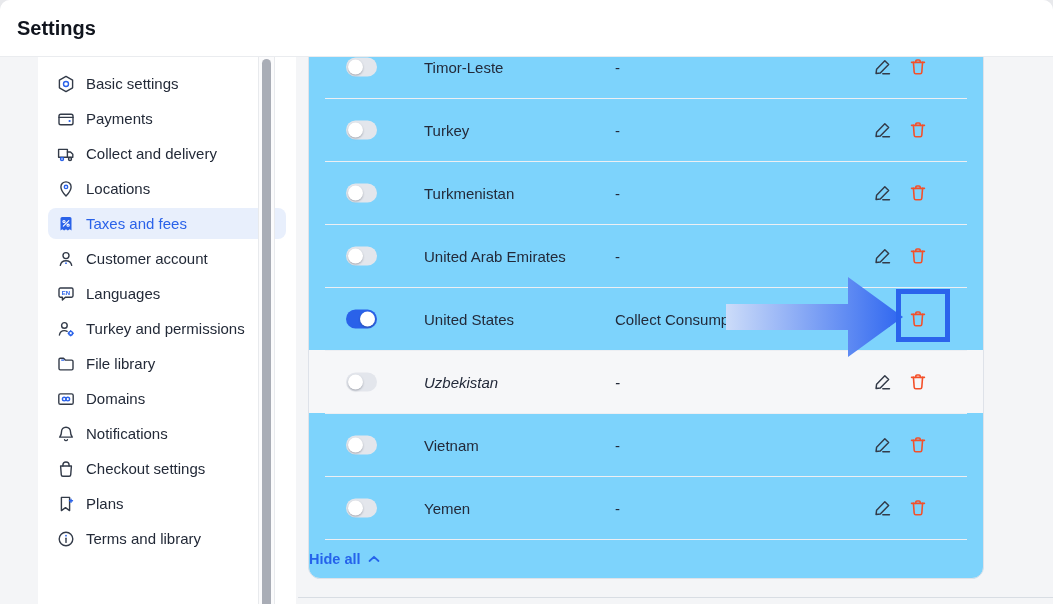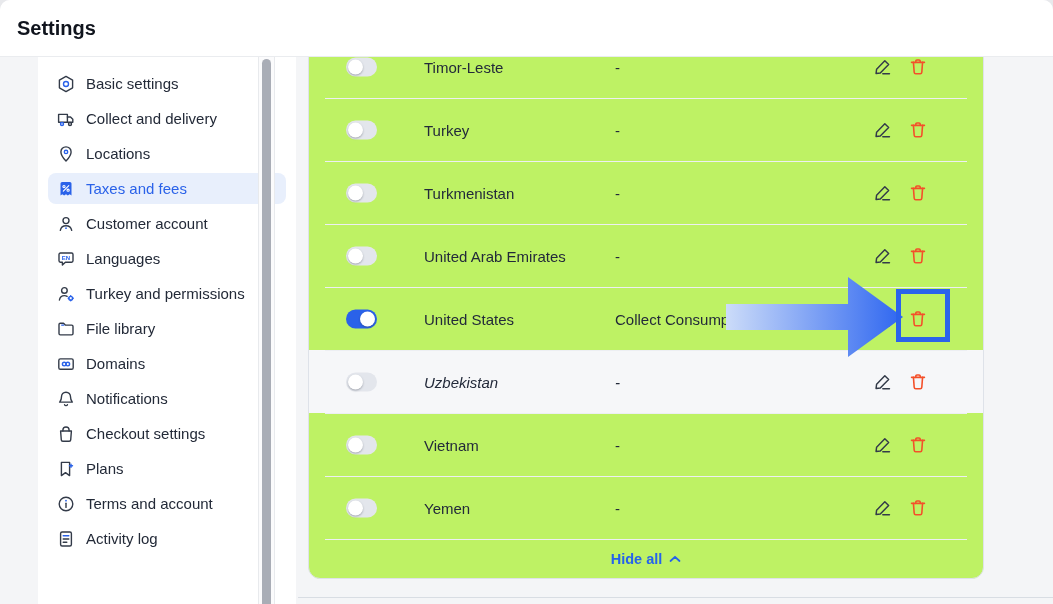--- a/index.html
+++ b/index.html
@@ -14,33 +14,33 @@
   .side-item .slabel{margin-left:10px;font-size:15px;color:#232a38;white-space:nowrap;}
   .side-item.active{background:#e8effc;}
   .side-item.active .slabel{color:#2a62e9;font-weight:400;}
   .si{stroke:#333b49;fill:none;stroke-width:1.4;stroke-linecap:round;stroke-linejoin:round;}
   .sib{stroke:#2a62e9;fill:none;stroke-width:1.4;stroke-linecap:round;stroke-linejoin:round;}
   
   .scroll-track{position:absolute;left:258px;top:57px;bottom:0;width:17px;background:#fbfbfc;border-left:1px solid #e8eaed;border-right:1px solid #e8eaed;box-sizing:border-box;z-index:21;overflow:hidden;}
   .scroll-thumb{position:absolute;left:3px;top:2px;width:9px;height:560px;background:#a9adb6;border-radius:5px;}
   
   .main{position:absolute;left:276px;top:57px;right:0;bottom:0;overflow:hidden;background:#f4f5f7;}
-  .card{position:absolute;left:32px;top:-23px;width:676px;height:545px;background:#bef264;border:1px solid #dee2e9;border-radius:12px;box-sizing:border-box;overflow:hidden;}
+  .card{position:absolute;left:32px;top:-23px;width:676px;height:545px;background:#7dd3fc;border:1px solid #dee2e9;border-radius:12px;box-sizing:border-box;overflow:hidden;}
   .row{position:relative;height:63px;}
   .row.shaded{background:#f6f7f9;font-style:italic;}
   .row + .row::before,.tfooter::before{content:"";position:absolute;left:16px;right:16px;top:0;height:1px;background:#edeff3;}
   .toggle{position:absolute;left:37px;top:50%;transform:translateY(-50%);width:31px;height:19px;border-radius:10px;background:#e3e6ec;cursor:pointer;}
   .toggle .knob{position:absolute;left:2px;top:2px;width:15px;height:15px;border-radius:50%;background:#fff;box-shadow:0 1px 2px rgba(40,45,60,.35);}
   .toggle.on{background:#2a62e9;}
   .toggle.on .knob{left:14px;}
   .country{position:absolute;left:115px;top:50%;transform:translateY(-50%);font-size:15px;color:#232a3a;white-space:nowrap;}
   .tax{position:absolute;left:306px;top:50%;transform:translateY(-50%);font-size:15px;color:#232a3a;white-space:nowrap;}
   .actions{position:absolute;right:56px;top:50%;transform:translateY(-50%);display:flex;align-items:center;gap:16px;}
   .iconbtn{border:none;background:transparent;padding:0;margin:0;width:19px;height:19px;display:flex;align-items:center;justify-content:center;cursor:pointer;}
-  .tfooter{position:relative;height:40px;display:flex;align-items:center;justify-content:center;}
+  .tfooter{position:relative;height:40px;display:flex;align-items:center;}
   .hideall{display:flex;align-items:center;gap:7px;color:#2563eb;font-size:14.5px;font-weight:600;cursor:pointer;text-decoration:none;}
   
   .arrow{position:absolute;left:417px;top:242px;width:177px;height:80px;z-index:5;pointer-events:none;}
   .hlbox{position:absolute;left:587px;top:254px;width:54px;height:53px;border:5px solid #2b63ec;box-sizing:border-box;z-index:6;pointer-events:none;}
   .next-line{position:absolute;left:22px;right:0;top:540px;height:1px;background:#d8dde3;}
 </style>
 </head>
 <body>
 
 <div class="app">
@@ -54,20 +54,30 @@
     <div class="side-item">
       <span class="sicon">
           <svg width="20" height="20" viewBox="0 0 20 20">
             <polygon class="si" points="10,2.4 16.6,6.2 16.6,13.8 10,17.6 3.4,13.8 3.4,6.2"></polygon>
             <circle class="sib" cx="10" cy="10" r="2.5"></circle>
           </svg>
         </span>
       <span class="slabel">Basic settings</span>
     </div>
 
+    <div class="side-item">
+      <span class="sicon">
+          <svg width="20" height="20" viewBox="0 0 20 20">
+            <rect class="si" x="3" y="5.2" width="14" height="10.6" rx="1.8"></rect>
+            <path class="si" d="M3 8.4 h14"></path>
+            <circle cx="13.6" cy="12" r="1.1" fill="#2a62e9"></circle>
+          </svg>
+        </span>
+      <span class="slabel">Payments</span>
+    </div>
 
     <div class="side-item">
       <span class="sicon">
           <svg width="20" height="20" viewBox="0 0 20 20">
             <path class="si" d="M2.6 5.4 h8.8 v7.8 H2.6 z"></path>
             <path class="si" d="M11.4 8 h3.1 l2.3 2.3 v3 h-5.4"></path>
             <circle class="sib" cx="6" cy="15" r="1.5"></circle>
             <circle class="si" cx="14" cy="15" r="1.5"></circle>
           </svg>
         </span>
@@ -181,33 +191,23 @@
     </div>
 
     <div class="side-item">
       <span class="sicon">
           <svg width="20" height="20" viewBox="0 0 20 20">
             <circle class="si" cx="10" cy="10" r="6.8"></circle>
             <path class="si" d="M10 9.2 v4.2"></path>
             <circle cx="10" cy="6.7" r=".9" fill="#2a62e9"></circle>
           </svg>
         </span>
-      <span class="slabel">Terms and account</span>
-    </div>
-
-    <div class="side-item">
-      <span class="sicon">
-          <svg width="20" height="20" viewBox="0 0 20 20">
-            <rect class="si" x="4.6" y="3" width="10.8" height="14" rx="1.5"></rect>
-            <path class="sib" d="M7.2 6.8 h5.6"></path>
-            <path class="si" d="M7.2 10 h5.6 M7.2 13.2 h3.6"></path>
-          </svg>
-        </span>
-      <span class="slabel">Activity log</span>
-    </div>
+      <span class="slabel">Terms and library</span>
+    </div>
+
 
   </div>
 
   <div class="scroll-track">
     <div class="scroll-thumb"></div>
   </div>
 
   <div class="main">
     <div class="card">
 

